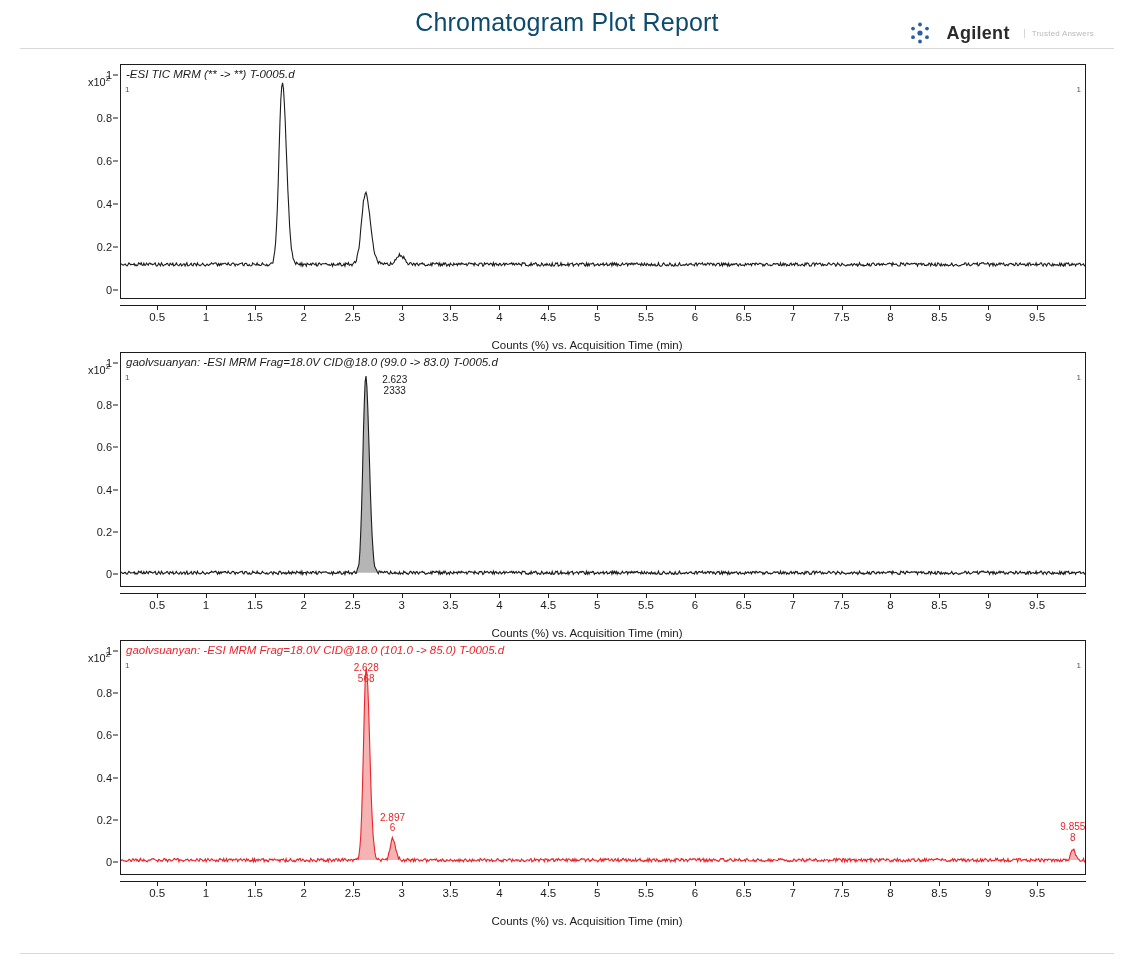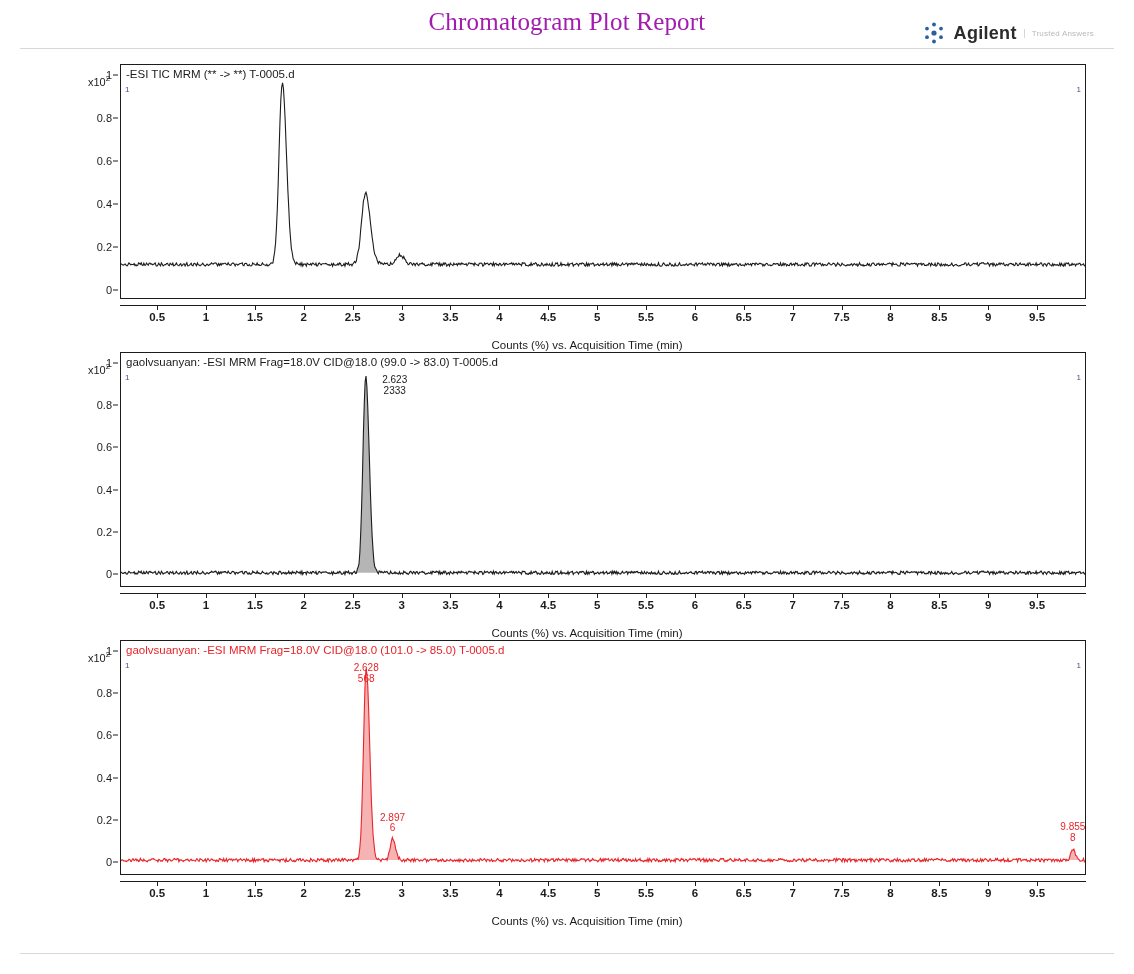--- a/index.html
+++ b/index.html
@@ -20,31 +20,31 @@
     position: relative;
     height: 50px;
   }
   .report-title {
     position: absolute;
     left: 0;
     right: 0;
     top: 8px;
     text-align: center;
     font-size: 25px;
-    color: #a21caf;
-    font-family: Liberation Serif, serif;
+    color: #0c4a6e;
+    font-family: Liberation Sans, sans-serif;
     letter-spacing: 0.2px;
   }
   .agilent-brand {
     position: absolute;
     right: 40px;
     top: 20px;
     display: flex;
     align-items: center;
-    gap: 7px;
+    gap: 14px;
   }
   .agilent-mark {
     width: 26px;
     height: 26px;
   }
   .agilent-name {
     font-size: 18px;
     font-weight: bold;
     color: #2b2b2b;
     letter-spacing: 0.3px;
@@ -114,20 +114,21 @@
     overflow: hidden;
   }
   .plot-label {
     position: absolute;
     left: 5px;
     top: 3px;
     font-size: 11.5px;
     color: #1c1c1c;
     white-space: nowrap;
     z-index: 5;
+    font-style: italic;
   }
   .plot-label.red { color: #e8252a; }
   .corner-num {
     position: absolute;
     font-size: 8px;
     color: #4a4a9a;
     z-index: 5;
   }
   .corner-num.left { left: 4px; top: 20px; }
   .corner-num.right { right: 4px; top: 20px; }
@@ -168,21 +169,20 @@
     background: #1c1c1c;
     transform: translateY(-0.5px);
   }
 
   .axis-strip {
     position: absolute;
     left: 32px;
     right: 0;
     top: 241px;
     height: 30px;
-    font-weight: bold;
   }
   .axis-line {
     position: absolute;
     left: 0;
     right: 0;
     top: 0;
     height: 1px;
     background: #1c1c1c;
   }
   .xtick {

